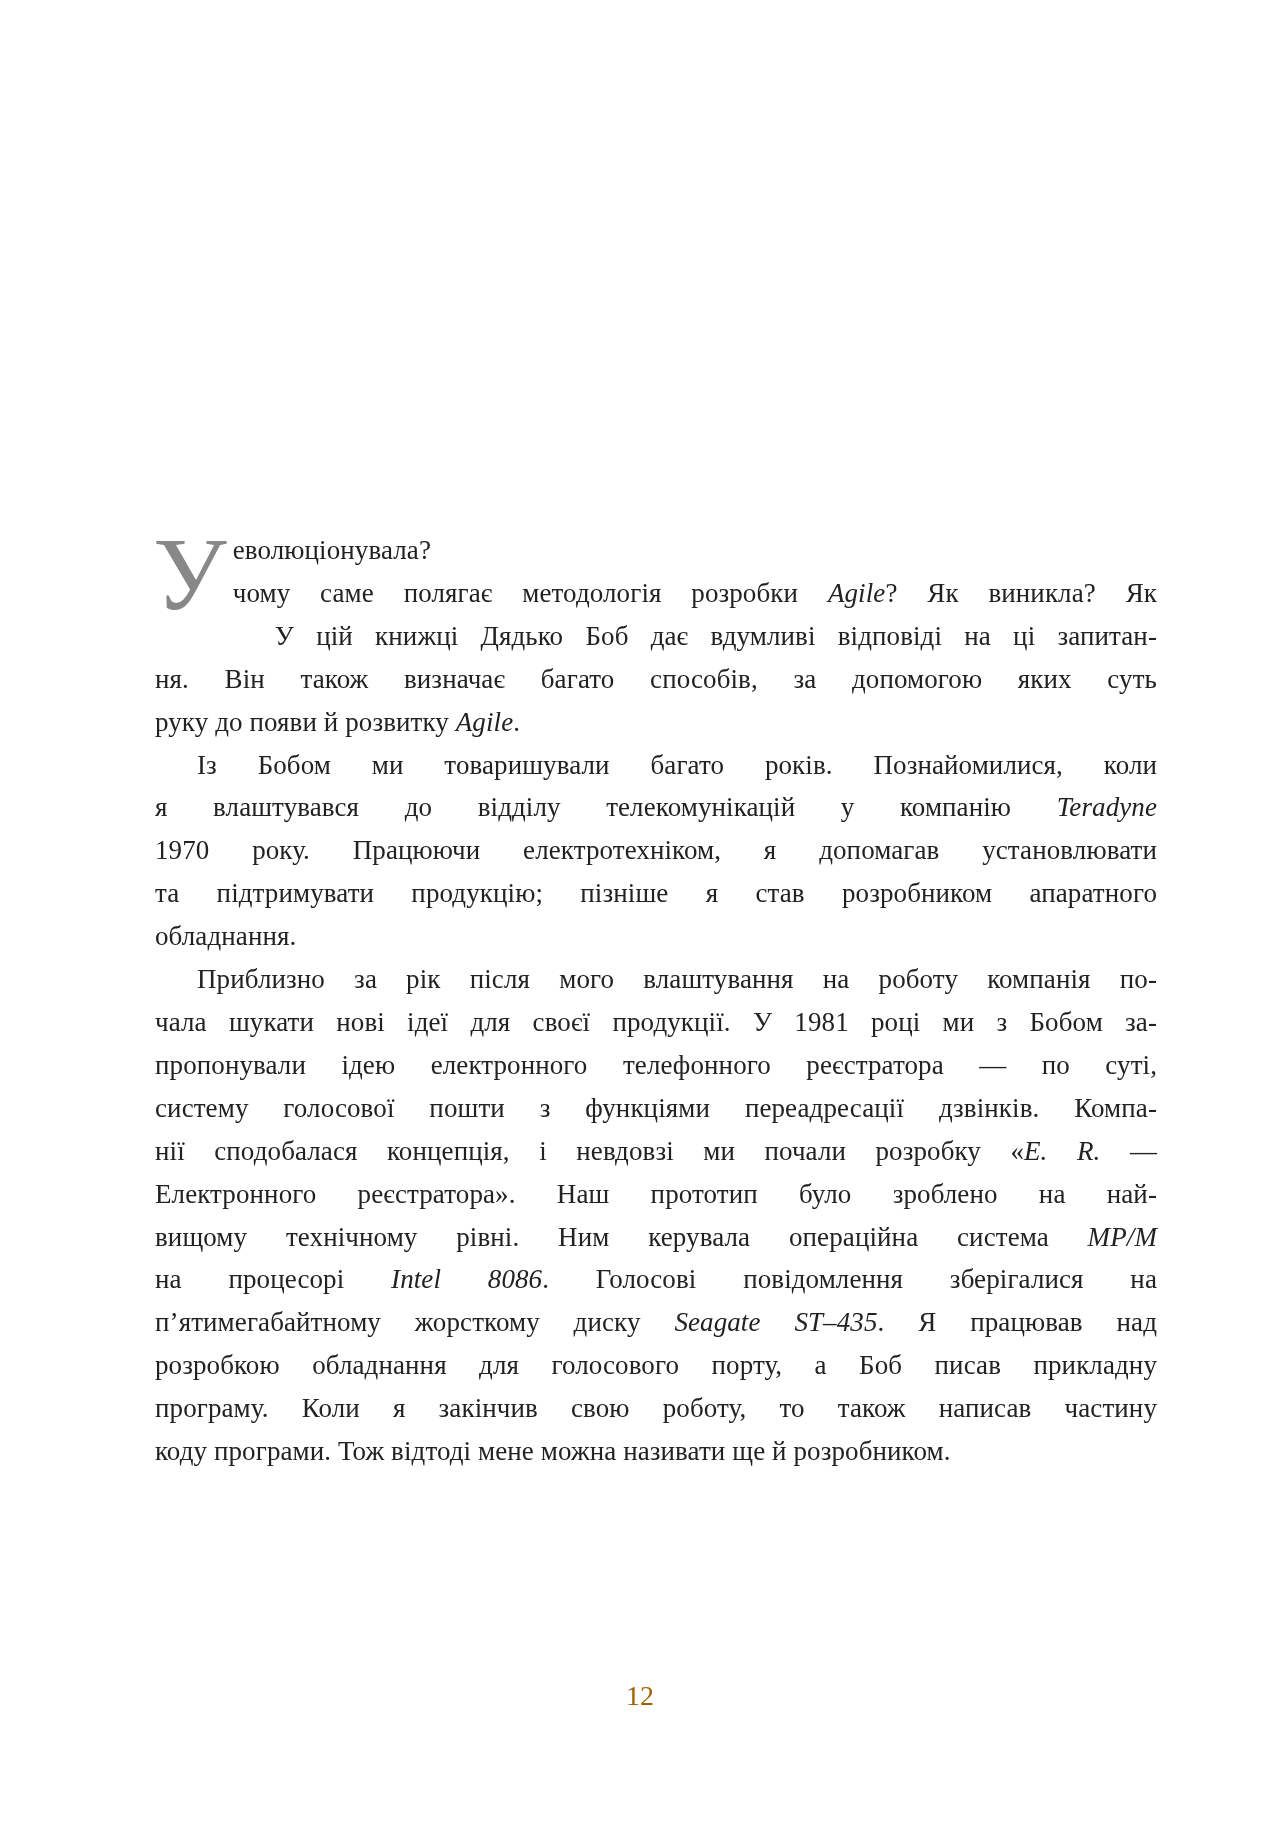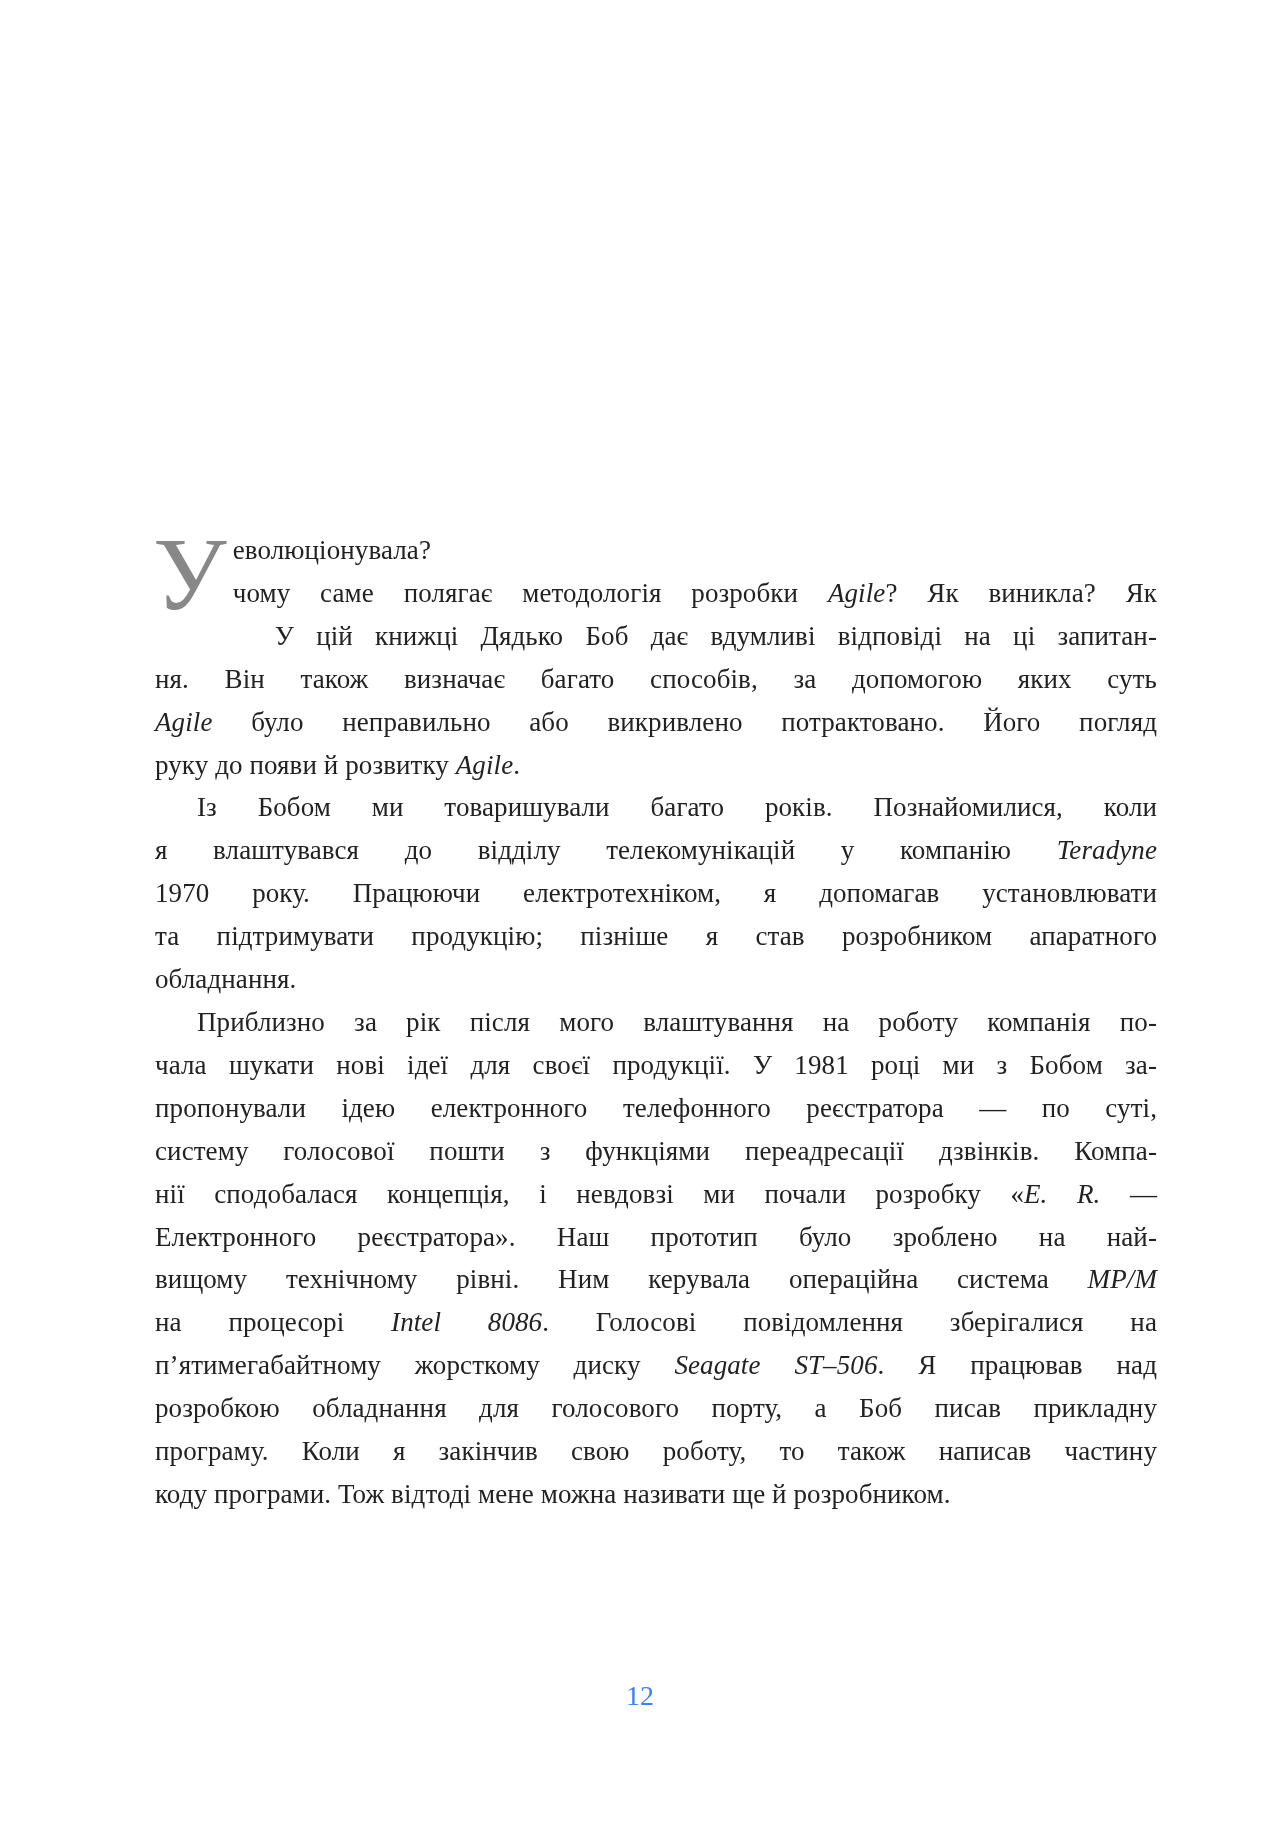--- a/index.html
+++ b/index.html
@@ -55,55 +55,54 @@
     i.it {
       font-style: italic;
     }
     .page-number {
       position: absolute;
       left: 0;
       width: 1280px;
       top: 1680px;
       text-align: center;
       font-size: 28px;
-      color: #3b82f6;
+      color: #a16207;
       font-family: "Liberation Serif", "DejaVu Serif", serif;
     }
   </style>
 </head>
 <body>
 
 <div class="text-block" id="text-block">
     <div class="para first">
       <span class="drop-cap">У</span>
       <span class="line last" style="text-indent: 0px; white-space: normal;"><span>еволюціонувала?</span></span>
       <span class="line" style="text-indent: 0px; white-space: normal;"><span>чому саме полягає методологія розробки </span><i class="it">Agile</i><span>? Як виникла? Як</span></span>
     </div>
     <div class="para">
       <span class="line" style="text-indent: 42px; white-space: normal;"><span>У цій книжці Дядько Боб дає вдумливі відповіді на ці запитан-</span></span>
       <span class="line" style="text-indent: 0px; white-space: normal;"><span>ня. Він також визначає багато способів, за допомогою яких суть</span></span>
-      <span class="line" style="text-indent: 0px; white-space: normal;"><i class="it">Agile</i><span> було неправильно або викривлено потрактовано. Його погляд</span></span>
       <span class="line last" style="text-indent: 0px; white-space: normal;"><span>руку до появи й розвитку </span><i class="it">Agile</i><span>.</span></span>
     </div>
     <div class="para">
       <span class="line" style="text-indent: 42px; white-space: normal;"><span>Із Бобом ми товаришували багато років. Познайомилися, коли</span></span>
       <span class="line" style="text-indent: 0px; white-space: normal;"><span>я влаштувався до відділу телекомунікацій у компанію </span><i class="it">Teradyne</i></span>
       <span class="line" style="text-indent: 0px; white-space: normal;"><span>1970 року. Працюючи електротехніком, я допомагав установлювати</span></span>
       <span class="line" style="text-indent: 0px; white-space: normal;"><span>та підтримувати продукцію; пізніше я став розробником апаратного</span></span>
       <span class="line last" style="text-indent: 0px; white-space: normal;"><span>обладнання.</span></span>
     </div>
     <div class="para">
       <span class="line" style="text-indent: 42px; white-space: normal;"><span>Приблизно за рік після мого влаштування на роботу компанія по-</span></span>
       <span class="line" style="text-indent: 0px; white-space: normal;"><span>чала шукати нові ідеї для своєї продукції. У 1981 році ми з Бобом за-</span></span>
       <span class="line" style="text-indent: 0px; white-space: normal;"><span>пропонували ідею електронного телефонного реєстратора — по суті,</span></span>
       <span class="line" style="text-indent: 0px; white-space: normal;"><span>систему голосової пошти з функціями переадресації дзвінків. Компа-</span></span>
       <span class="line" style="text-indent: 0px; white-space: normal;"><span>нії сподобалася концепція, і невдовзі ми почали розробку «</span><i class="it">E. R.</i><span> —</span></span>
       <span class="line" style="text-indent: 0px; white-space: normal;"><span>Електронного реєстратора». Наш прототип було зроблено на най-</span></span>
       <span class="line" style="text-indent: 0px; white-space: normal;"><span>вищому технічному рівні. Ним керувала операційна система </span><i class="it">MP/M</i></span>
       <span class="line" style="text-indent: 0px; white-space: normal;"><span>на процесорі </span><i class="it">Intel 8086</i><span>. Голосові повідомлення зберігалися на</span></span>
-      <span class="line" style="text-indent: 0px; white-space: normal;"><span>п’ятимегабайтному жорсткому диску </span><i class="it">Seagate ST–506</i><span>. Я працював над</span></span>
+      <span class="line" style="text-indent: 0px; white-space: normal;"><span>п’ятимегабайтному жорсткому диску </span><i class="it">Seagate ST–435</i><span>. Я працював над</span></span>
       <span class="line" style="text-indent: 0px; white-space: normal;"><span>розробкою обладнання для голосового порту, а Боб писав прикладну</span></span>
       <span class="line" style="text-indent: 0px; white-space: normal;"><span>програму. Коли я закінчив свою роботу, то також написав частину</span></span>
       <span class="line last" style="text-indent: 0px; white-space: normal;"><span>коду програми. Тож відтоді мене можна називати ще й розробником.</span></span>
     </div>
   </div>
 
 <div class="page-number">12</div>
 
 </body></html>

